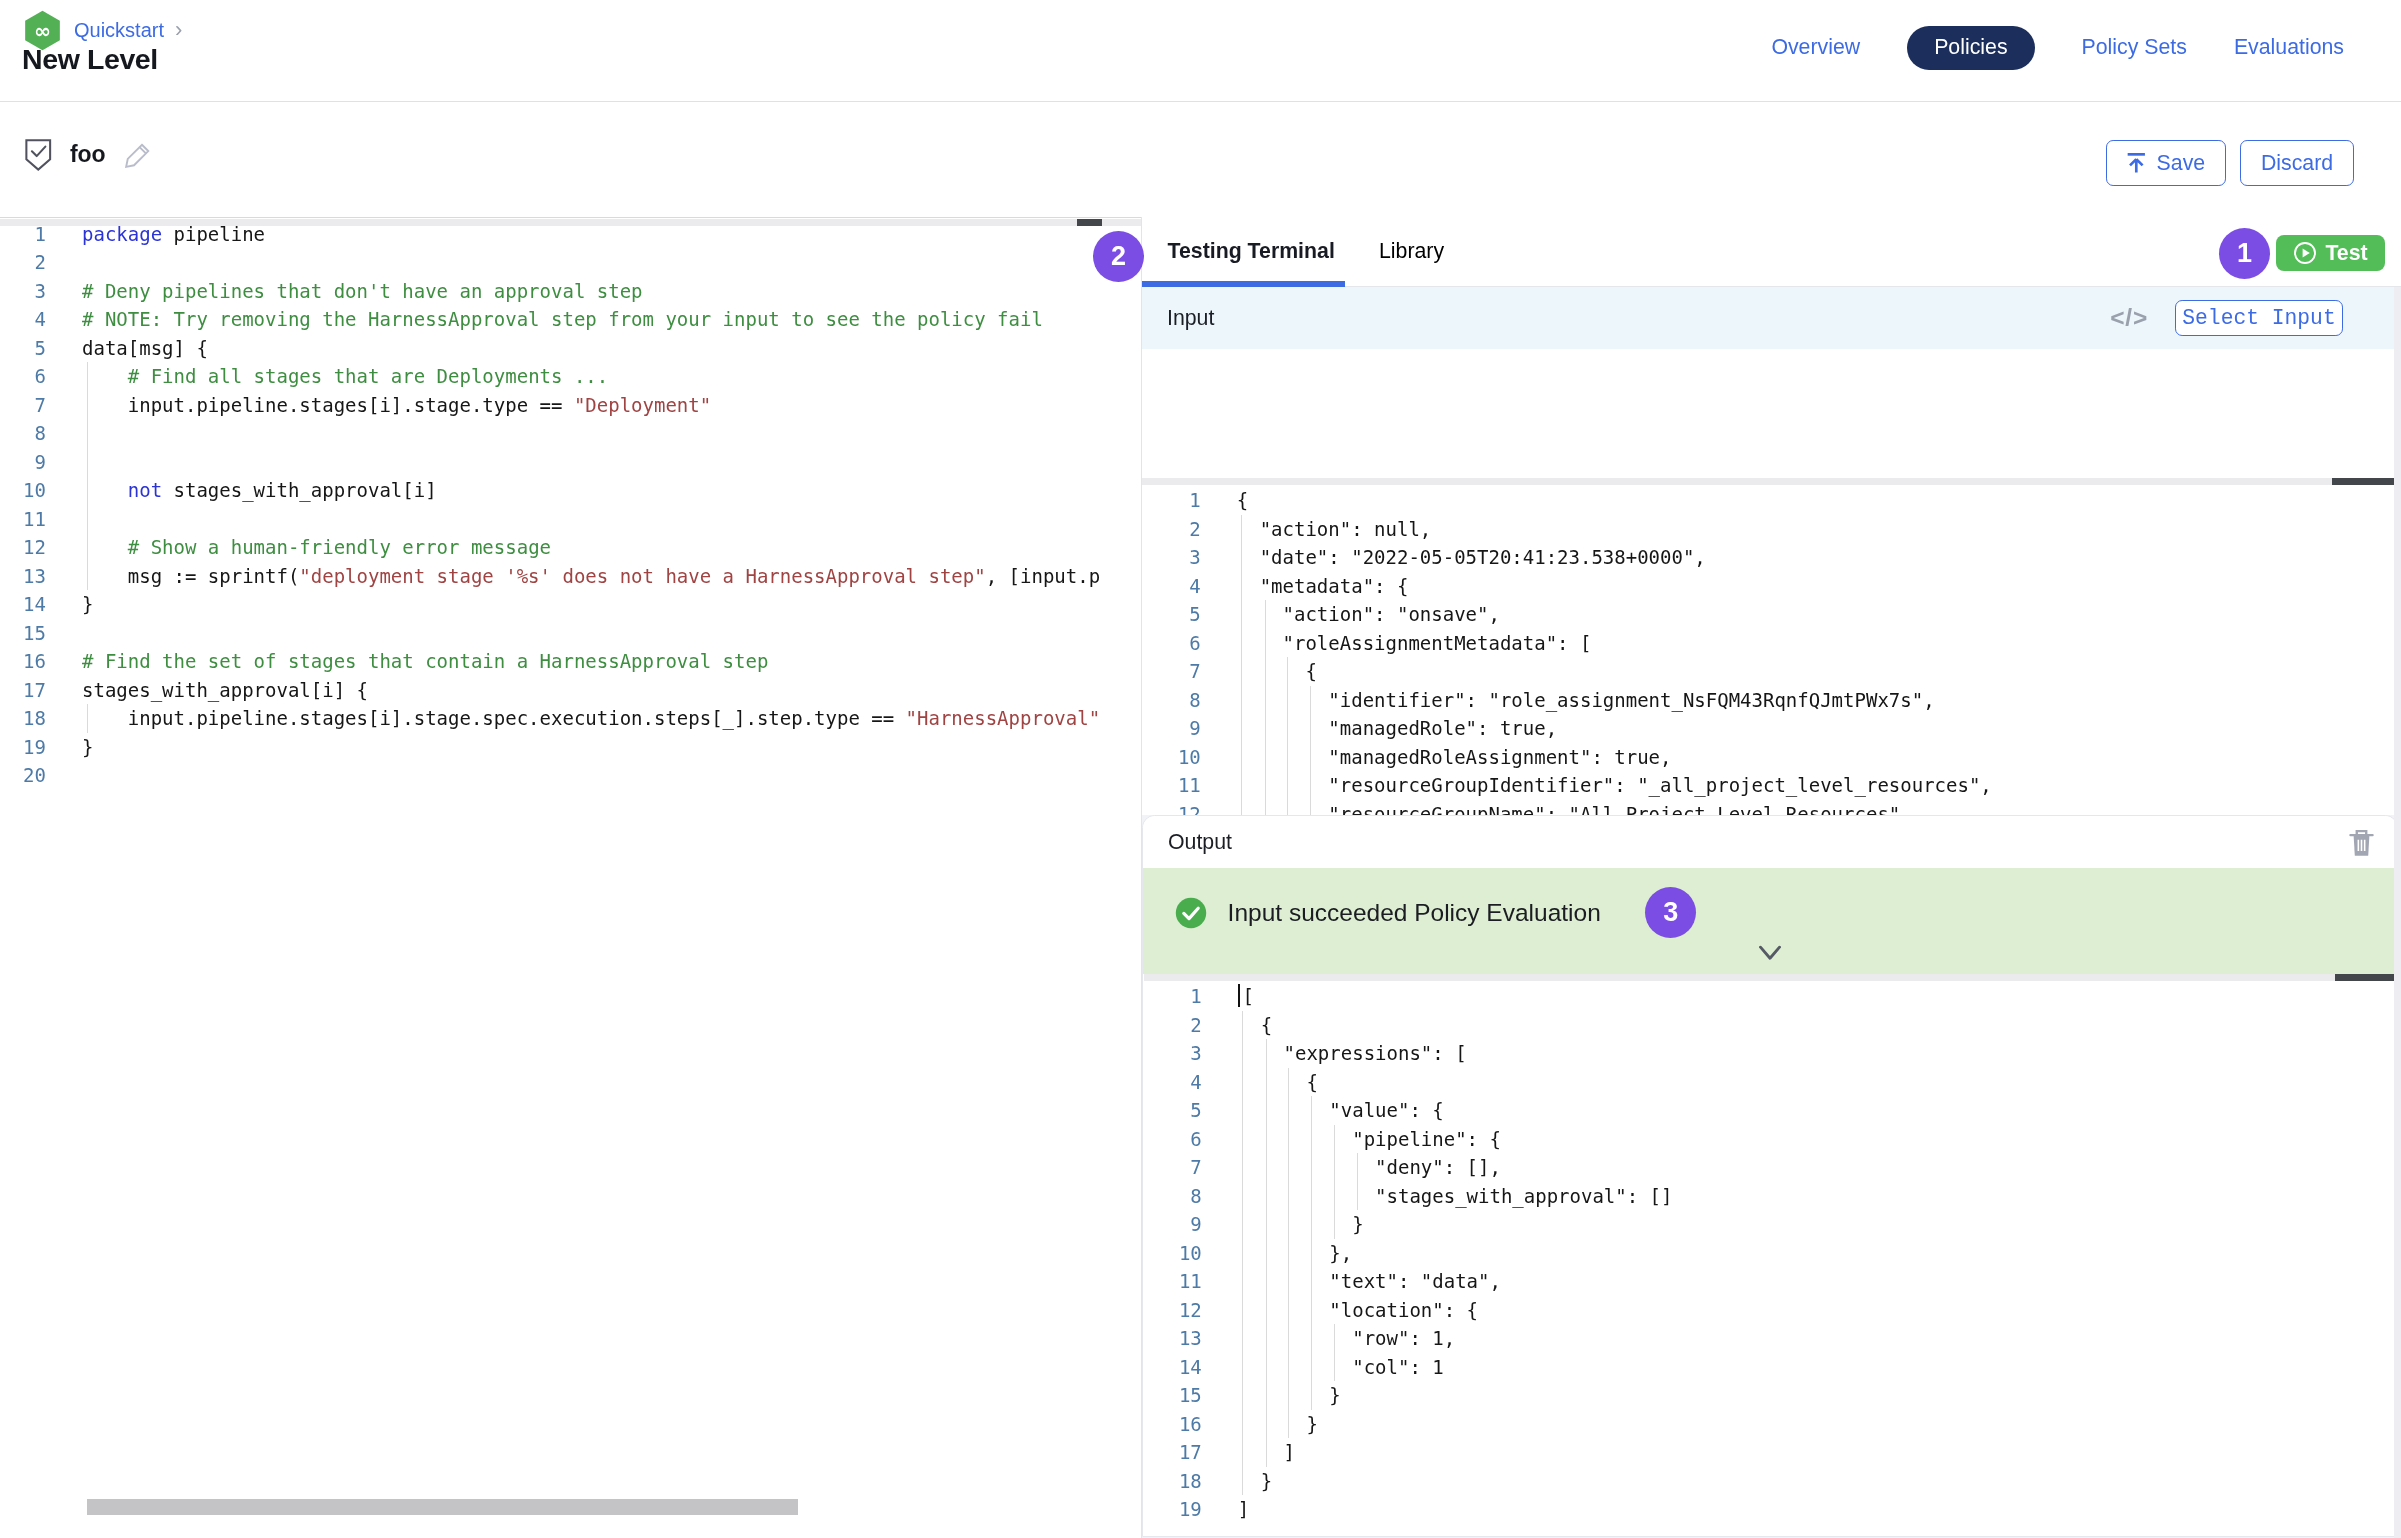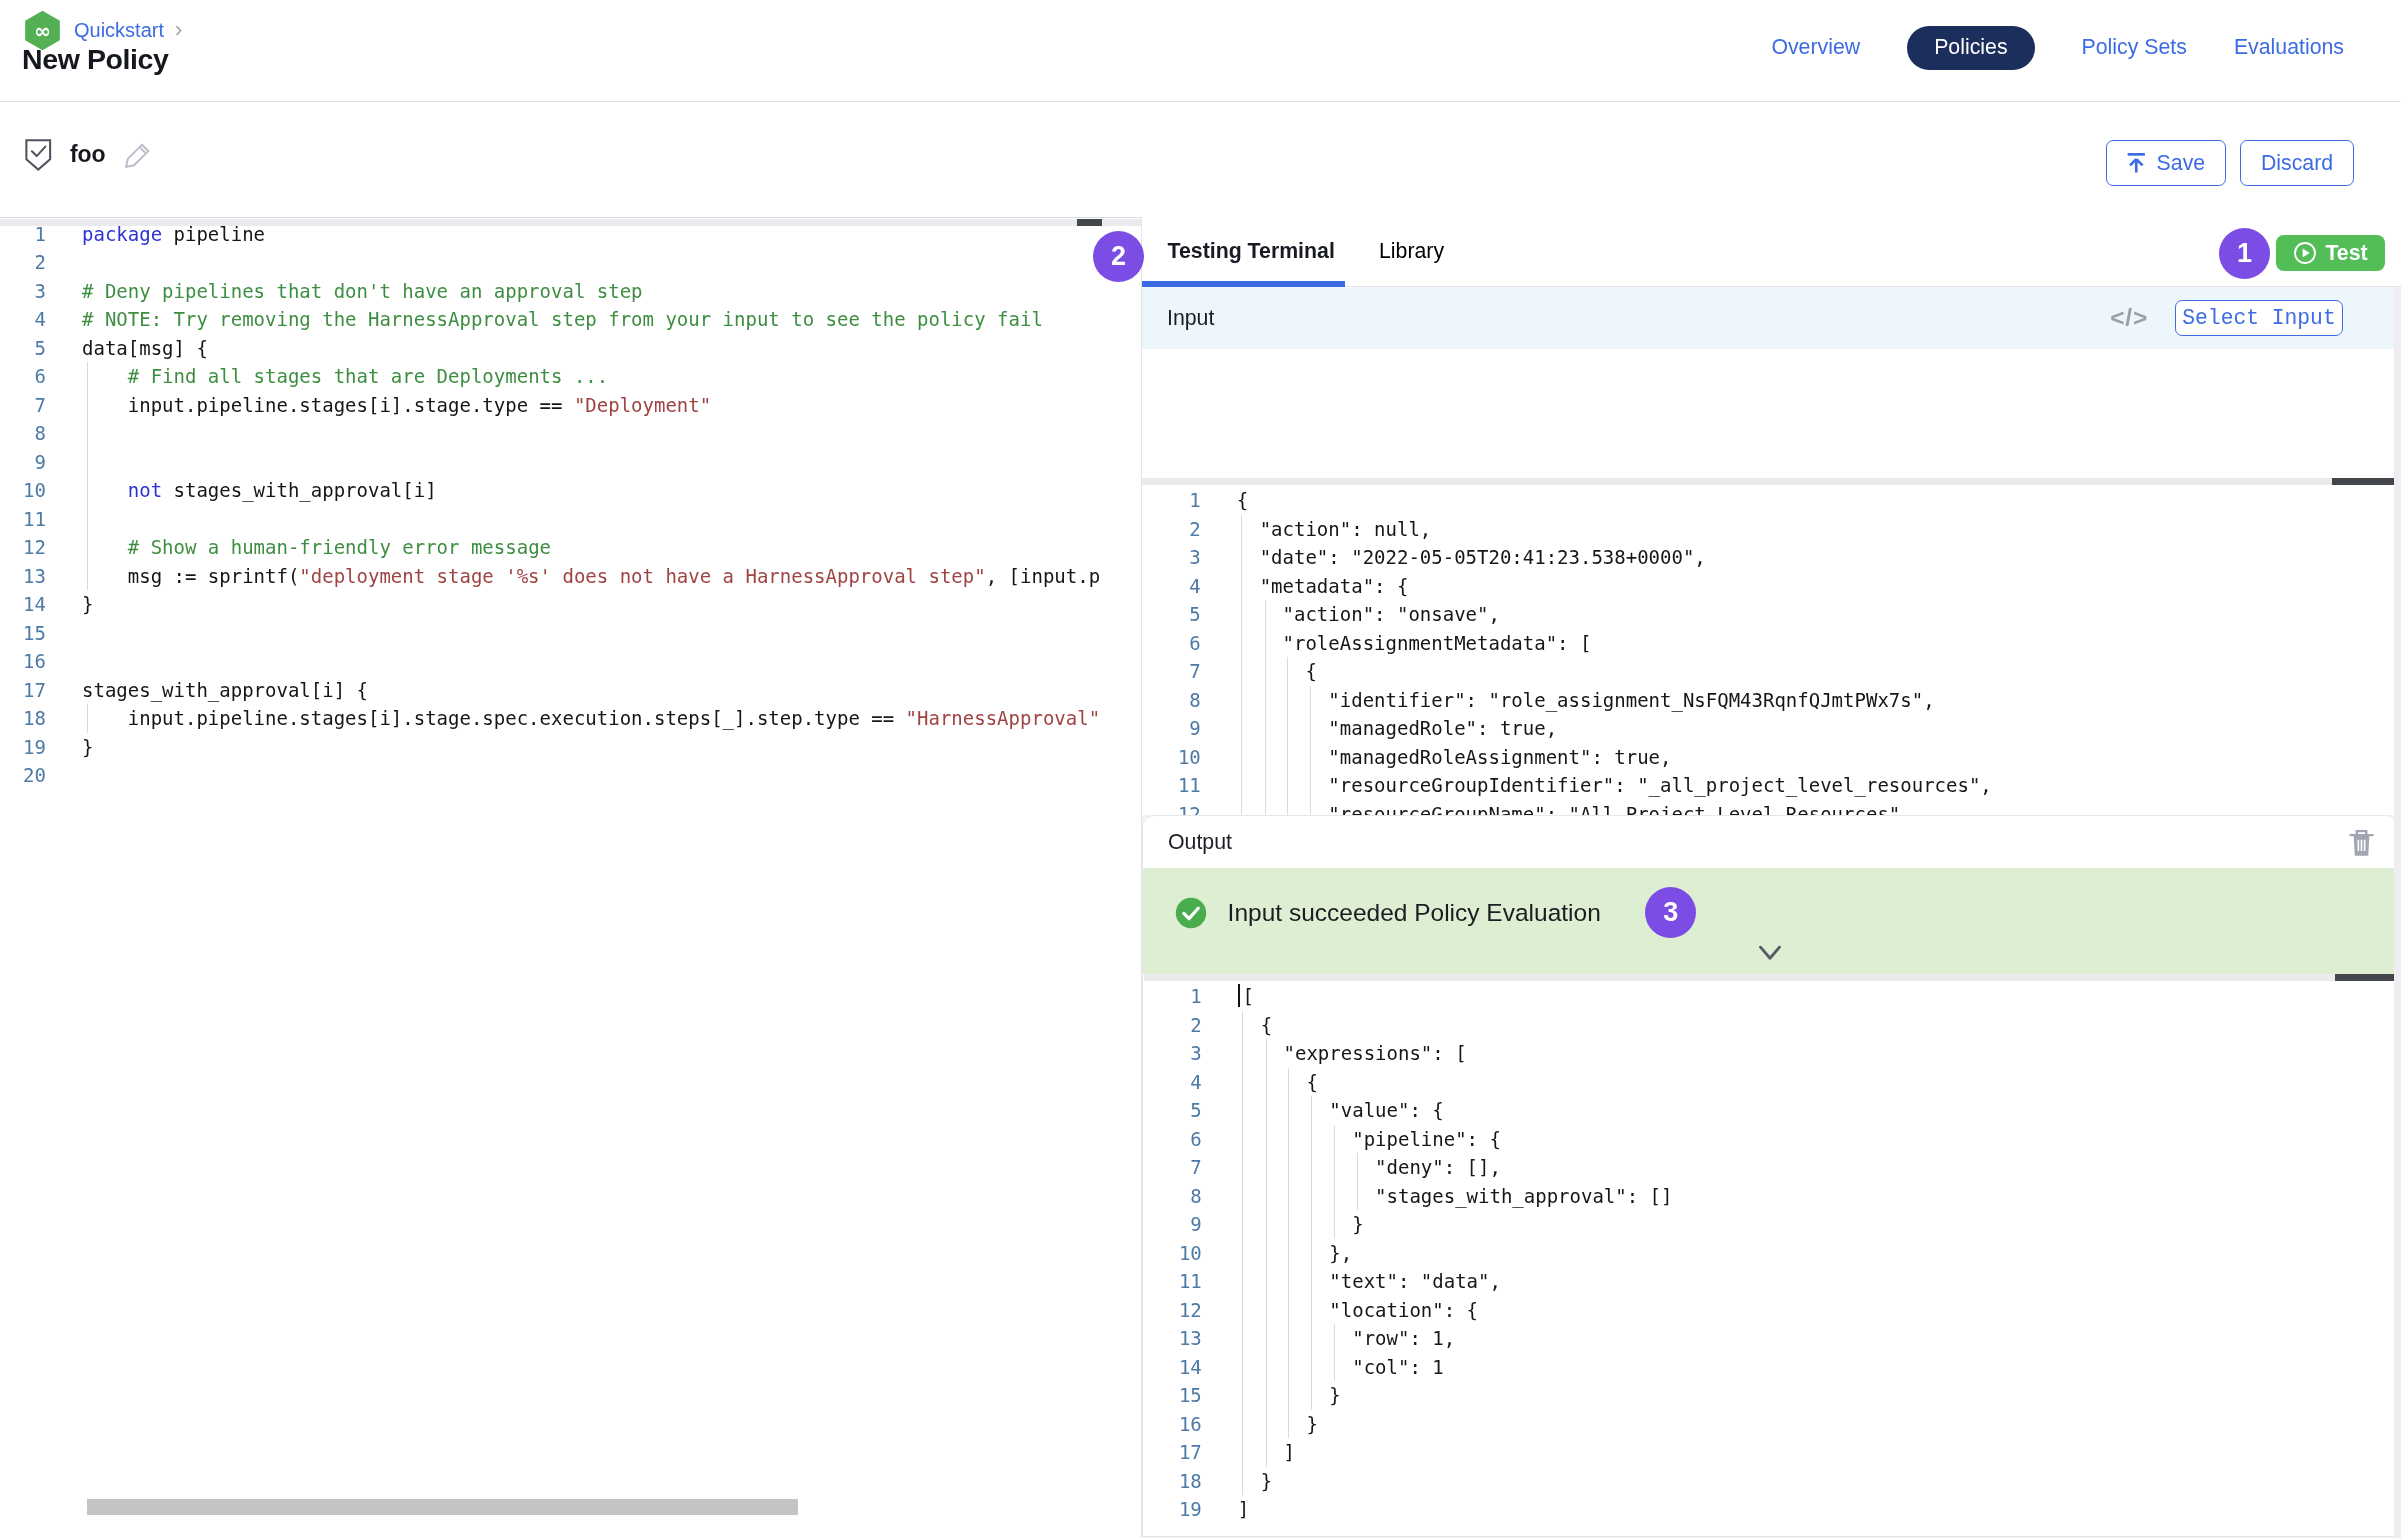--- a/index.html
+++ b/index.html
@@ -107,21 +107,21 @@
   <div id="breadcrumb">
     <span>
       <svg width="41" height="41" viewBox="0 0 52 52">
         <polygon points="26,1 48,13.5 48,38.5 26,51 4,38.5 4,13.5" fill="#53b055" rx="6"></polygon>
         <text x="26" y="35" font-size="26" font-weight="bold" fill="#fff" text-anchor="middle" font-family="DejaVu Sans, sans-serif">∞</text>
       </svg>
     </span>
     <span class="crumb-link">Quickstart</span>
     <span class="crumb-chev">›</span>
   </div>
-  <div id="page-title">New Policy</div>
+  <div id="page-title">New Level</div>
   <div id="nav-tabs">
     <span class="nav-tab">Overview</span>
     <span class="nav-tab active">Policies</span>
     <span class="nav-tab">Policy Sets</span>
     <span class="nav-tab">Evaluations</span>
   </div>
 </div>
 
 <div id="toolbar">
   <div id="policy-id">
@@ -212,20 +212,21 @@
       <div class="ed-line">
         <div class="ed-ln">14</div>
         <div class="ed-lc"><span class="tok-pl">}</span></div>
       </div>
       <div class="ed-line">
         <div class="ed-ln">15</div>
         <div class="ed-lc"></div>
       </div>
       <div class="ed-line">
         <div class="ed-ln">16</div>
+        <div class="ed-lc"><span class="tok-cm"># Find the set of stages that contain a HarnessApproval step</span></div>
       </div>
       <div class="ed-line">
         <div class="ed-ln">17</div>
         <div class="ed-lc"><span class="tok-pl">stages_with_approval[i] {</span></div>
       </div>
       <div class="ed-line">
         <div class="ed-ln">18</div>
         <div class="ed-lc"><span class="guide" style="left: 4.7px;"></span><span class="tok-pl">    input.pipeline.stages[i].stage.spec.execution.steps[_].step.type == </span><span class="tok-str">"HarnessApproval"</span></div>
       </div>
       <div class="ed-line">

